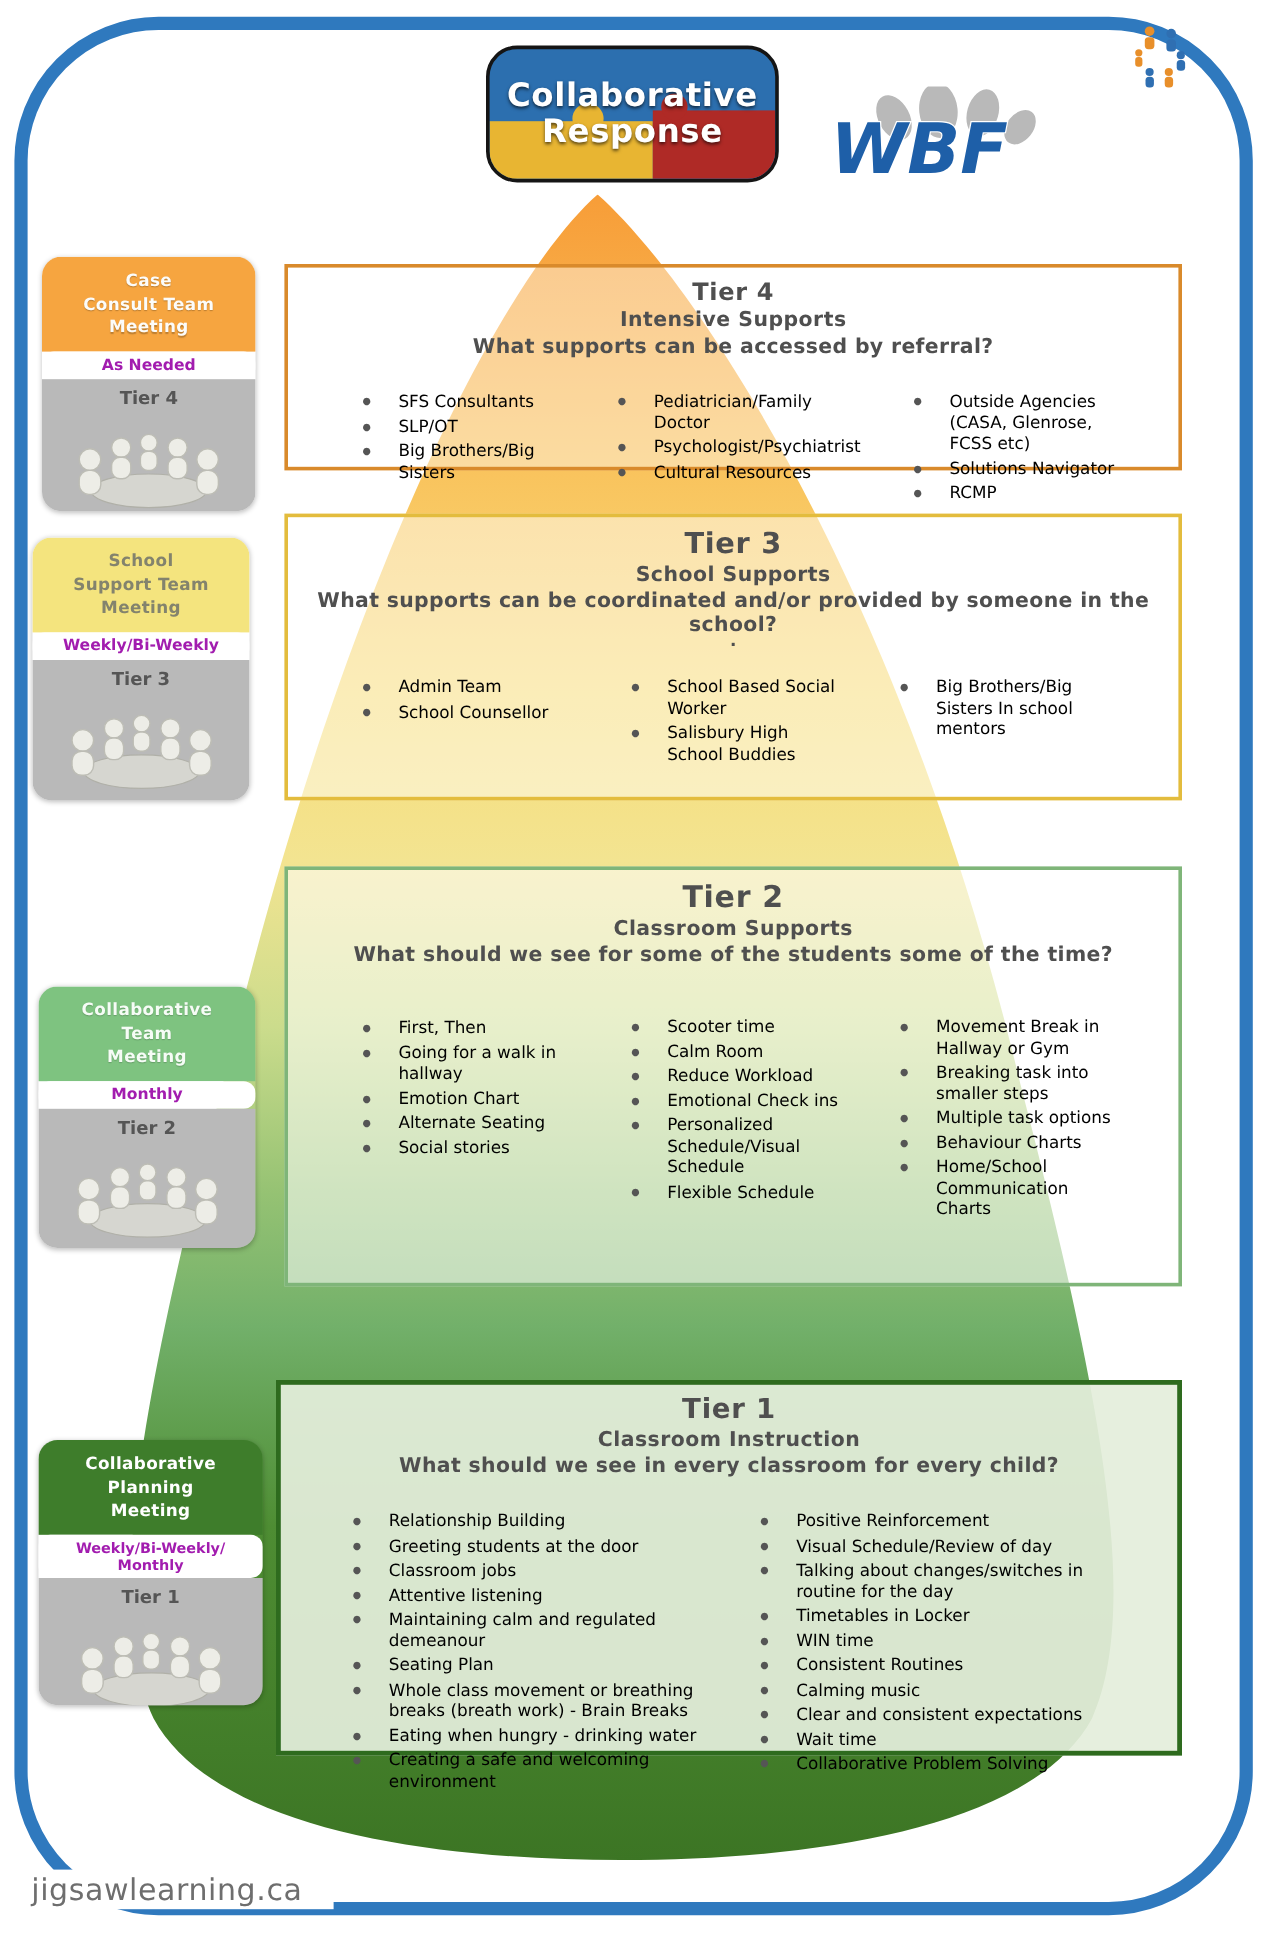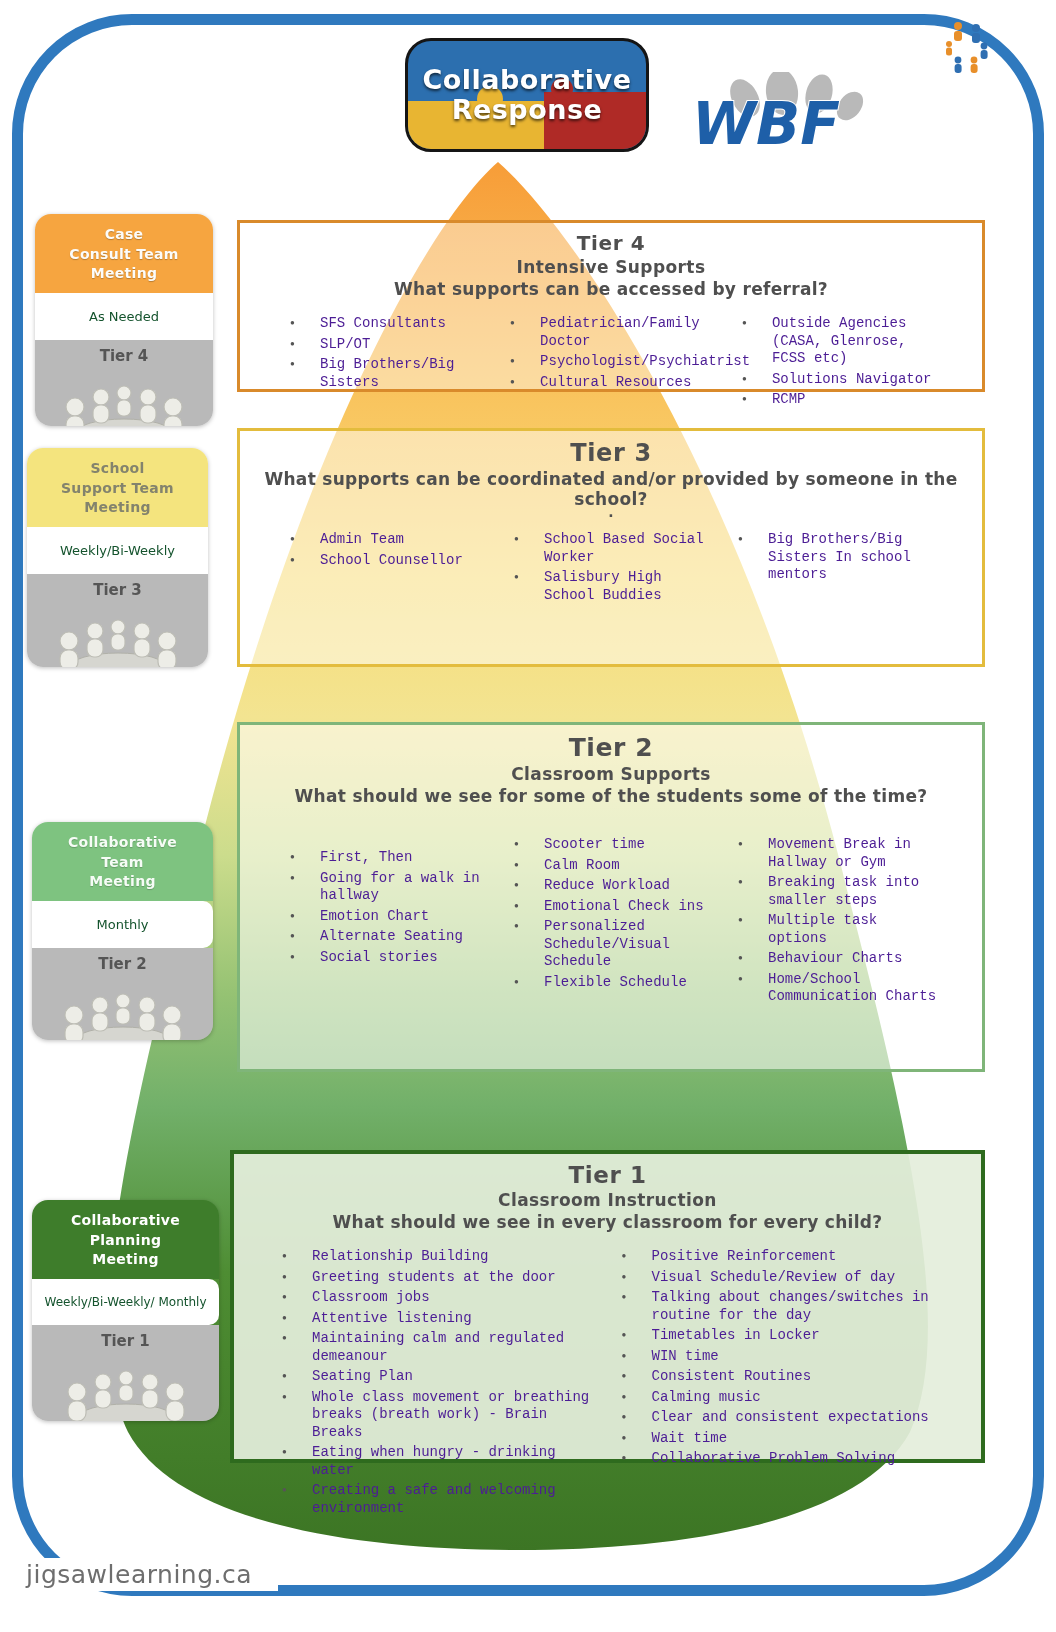--- a/index.html
+++ b/index.html
@@ -37,33 +37,33 @@
   #tier1{left:230px;top:1150px;width:755px;height:313px;border:4px solid #2E6B1E;background:rgba(228,238,220,.93);}
   .tier-title{margin-top:8px;text-align:center;font-weight:bold;color:#4F4F4F;letter-spacing:.6px;}
   #tier4 .tier-title{font-size:20px;}
   #tier3 .tier-title{font-size:24px;}
   #tier2 .tier-title{font-size:25px;}
   #tier1 .tier-title{font-size:23px;}
   .tier-subtitle{text-align:center;font-weight:bold;color:#4F4F4F;font-size:17px;margin-top:2px;letter-spacing:.4px;}
   .tier-question{text-align:center;font-weight:bold;color:#4F4F4F;font-size:17px;margin-top:2px;letter-spacing:.3px;padding:0 14px;}
   .stray-dot{text-align:center;color:#4F4F4F;font-weight:bold;font-size:14px;line-height:6px;height:6px;}
   .tier-cols{display:flex;padding:12px 26px 0 44px;}
-  .blist{list-style:none;margin:4px;padding:0;font-size:14px;line-height:1.25;color:#4c1d95;font-family:Liberation Mono, monospace;}
+  .blist{list-style:none;margin:16px;padding:0;font-size:14px;line-height:1.25;color:#000000;}
   .blist li{position:relative;padding-left:32px;margin-bottom:3px;}
   .blist li::before{content:"\25CF";position:absolute;left:2px;top:3px;font-size:8px;color:#555;}
   .cols3 .blist{width:33.3%;padding-right:10px;box-sizing:border-box;}
   .cols2 .blist{width:50%;padding-right:16px;box-sizing:border-box;}
   .lower{margin-top:17px !important;}
   
   .card{position:absolute;z-index:4;border-radius:16px;overflow:hidden;display:flex;flex-direction:column;
         box-shadow:0 1px 4px rgba(0,0,0,.25);}
   .card-head{padding:11px 4px 9px;text-align:center;font-weight:bold;font-size:14px;line-height:1.4;
              white-space:pre-line;letter-spacing:.3px;}
-  .card-strip{background:#fff;border-radius:10px;text-align:center;font-weight:normal;font-size:13px;
-              color:#14532d;padding:16px 2px;}
+  .card-strip{background:#fff;border-radius:10px;text-align:center;font-weight:bold;font-size:13px;
+              color:#a21caf;padding:4px 2px;}
   .card-body{flex:1;background:#B9B9B9;text-align:center;padding-top:4px;}
   .card-tier{font-weight:bold;font-size:15px;color:#555;padding:3px 0 1px;}
   #card1{left:35px;top:214px;width:178px;height:212px;}
   #card1 .card-head{background:#F6A540;color:#FCFCFA;text-shadow:0 1px 1px rgba(0,0,0,.25);}
   #card2{left:27px;top:448px;width:181px;height:219px;}
   #card2 .card-head{background:#F4E47E;color:#83836D;}
   #card3{left:32px;top:822px;width:181px;height:218px;}
   #card3 .card-head{background:#7EC380;color:#F6FCF6;text-shadow:0 1px 1px rgba(0,0,0,.2);}
   #card4{left:32px;top:1200px;width:187px;height:221px;}
   #card4 .card-head{background:#3E7D2B;color:#FFFFFF;}
@@ -191,20 +191,21 @@
       <ul class="blist">
           <li>Outside Agencies (CASA, Glenrose, FCSS etc)</li>
           <li>Solutions Navigator</li>
           <li>RCMP</li>
         </ul>
     </div>
   </section>
 
   <section class="tier" id="tier3">
     <div class="tier-title">Tier 3</div>
+    <div class="tier-subtitle">School Supports</div>
     <div class="tier-question">What supports can be coordinated and/or provided by someone in the school?</div>
     <div class="stray-dot">.</div>
     <div class="tier-cols cols3">
       <ul class="blist">
           <li>Admin Team</li>
           <li>School Counsellor</li>
         </ul>
       <ul class="blist">
           <li>School Based Social Worker</li>
           <li>Salisbury High School Buddies</li>

